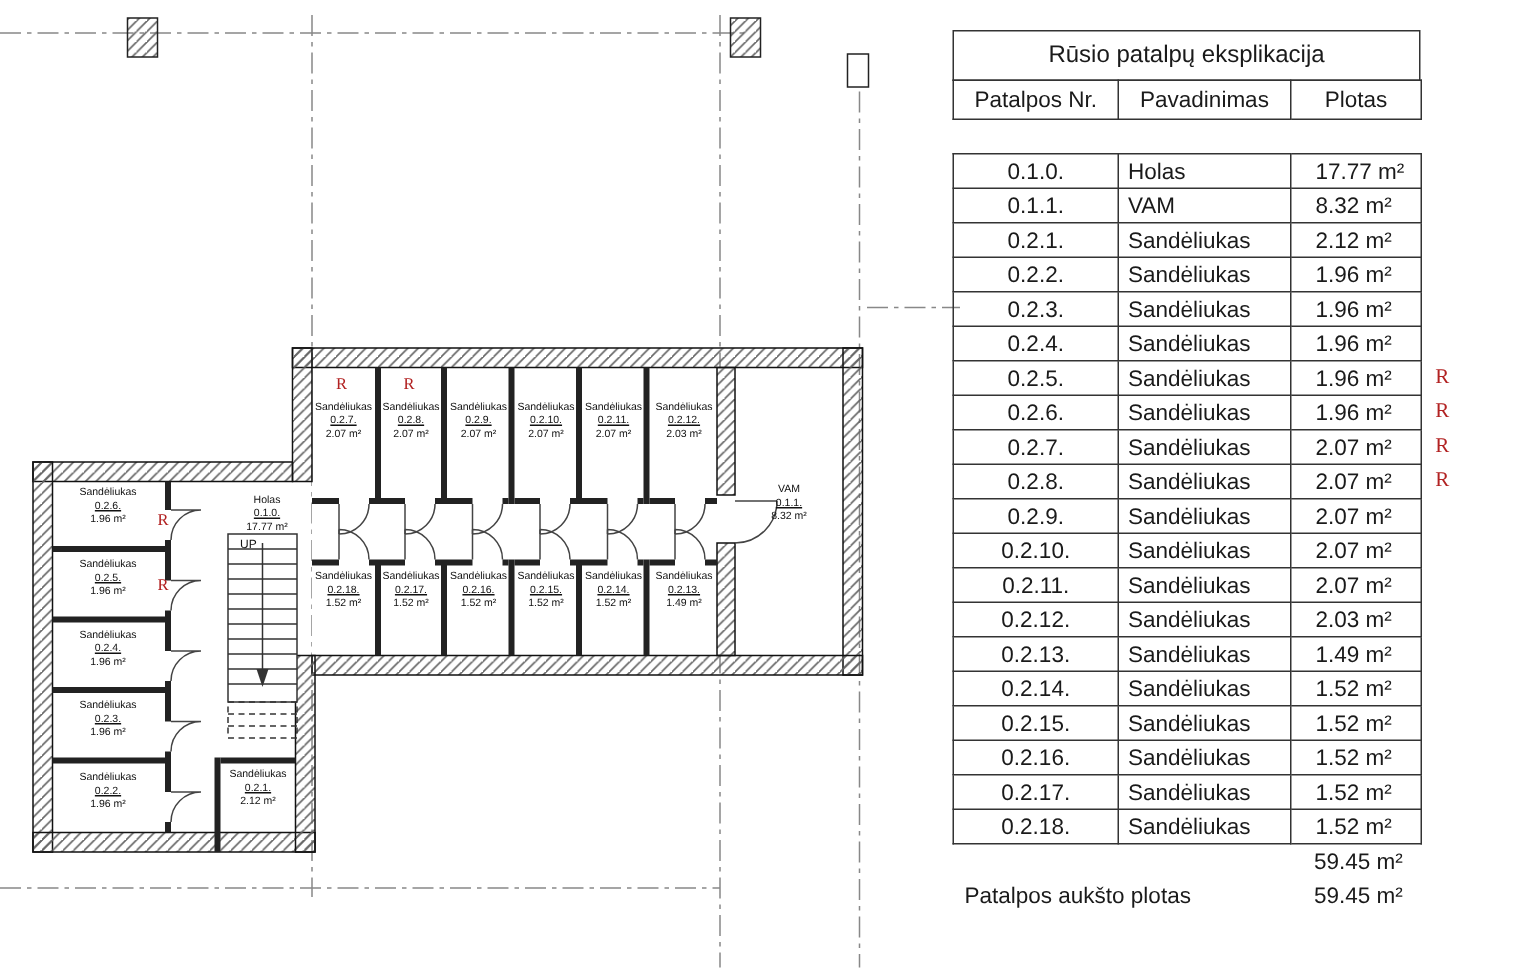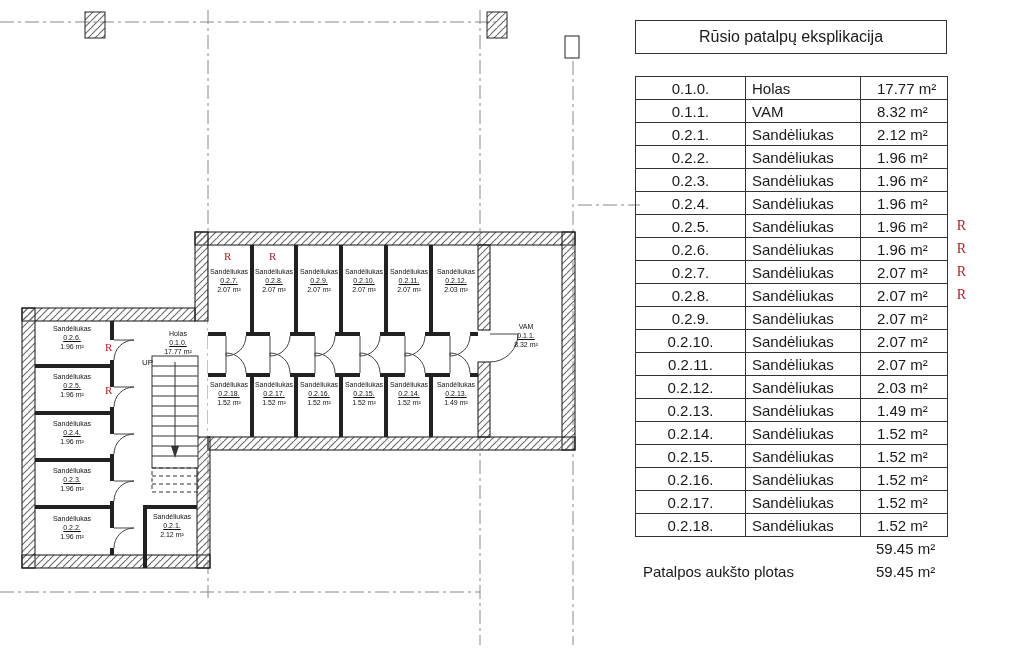--- a/index.html
+++ b/index.html
@@ -3,21 +3,21 @@
 <meta charset="utf-8">
 <style>
   html,body{margin:0;padding:0;}
   body{width:1024px;height:648px;background:#fff;overflow:hidden;
        font-family:"Liberation Sans",sans-serif;color:#1a1a1a;position:relative;}
   .plan{position:absolute;left:0;top:0;width:640px;height:648px;}
   .plan svg{position:absolute;left:0;top:0;}
   .plabel{position:absolute;width:56px;text-align:center;font-size:7px;line-height:9px;color:#111;}
   .plabel .nr{text-decoration:underline;}
   .rmark{position:absolute;font-family:"Liberation Serif",serif;font-size:11px;color:#b22222;}
-  .uplabel{position:absolute;left:142px;top:358px;font-size:8px;color:#111;}
+  .uplabel{position:absolute;left:160px;top:358px;font-size:8px;color:#111;}
   .expl{position:absolute;left:635px;top:20px;width:360px;font-size:15px;}
   .t-title{width:312px;height:34px;border:1px solid #333;box-sizing:border-box;
            text-align:center;line-height:32px;font-size:16px;}
   table{border-collapse:collapse;table-layout:fixed;}
   .t-hd{width:312px;margin-top:-1px;}
   .t-hd td{border:1px solid #333;height:25px;padding:0;text-align:center;font-size:15px;}
   .t-gap{height:22px;}
   .t-body{width:340px;}
   .t-body td{border:1px solid #333;height:22px;padding:0;font-size:15px;white-space:nowrap;overflow:hidden;}
   td.c-nr{text-align:center;}
@@ -257,20 +257,34 @@
 
   <div class="rmark" style="left:224px;top:250px">R</div>
   <div class="rmark" style="left:269px;top:250px">R</div>
   <div class="rmark" style="left:105px;top:341px">R</div>
   <div class="rmark" style="left:105px;top:384px">R</div>
   <div class="uplabel">UP</div>
 </div>
 
 <div class="expl">
   <div class="t-title">Rūsio patalpų eksplikacija</div>
+  <table class="t-hd">
+    <colgroup>
+        <col style="width:110px">
+        <col style="width:115px">
+        <col style="width:87px">
+      </colgroup>
+    <tbody>
+      <tr>
+        <td>Patalpos Nr.</td>
+        <td>Pavadinimas</td>
+        <td>Plotas</td>
+      </tr>
+    </tbody>
+  </table>
   <div class="t-gap"></div>
   <table class="t-body">
     <colgroup>
         <col style="width:110px">
         <col style="width:115px">
         <col style="width:87px">
         <col style="width:28px">
       </colgroup>
     <tbody>
 

